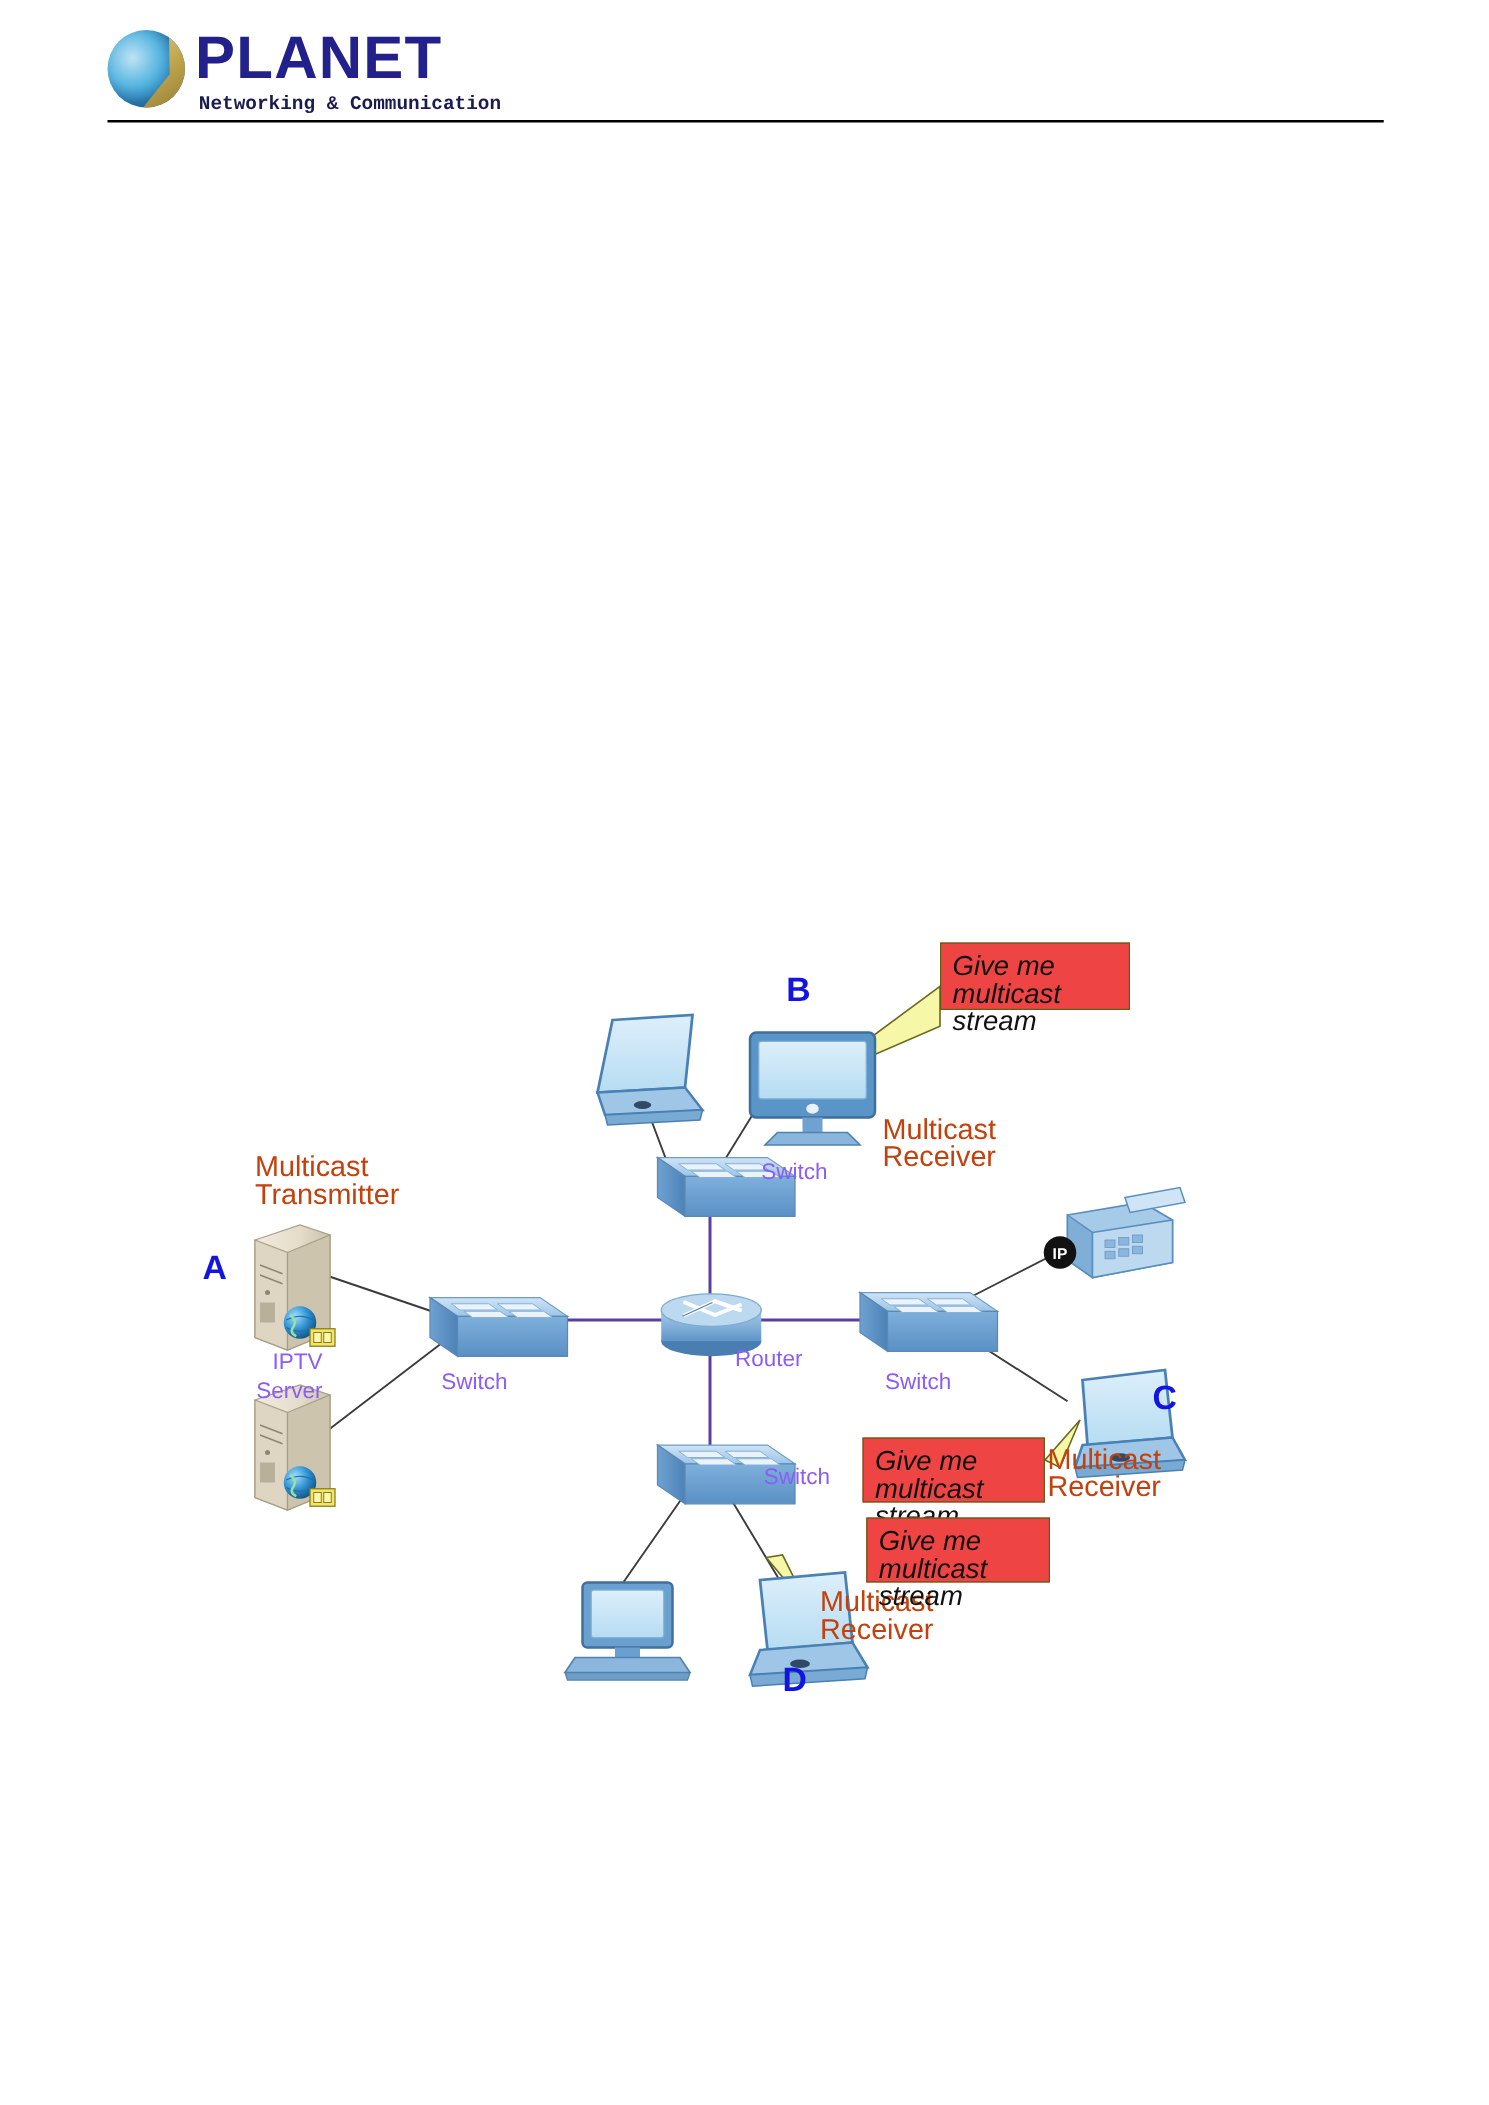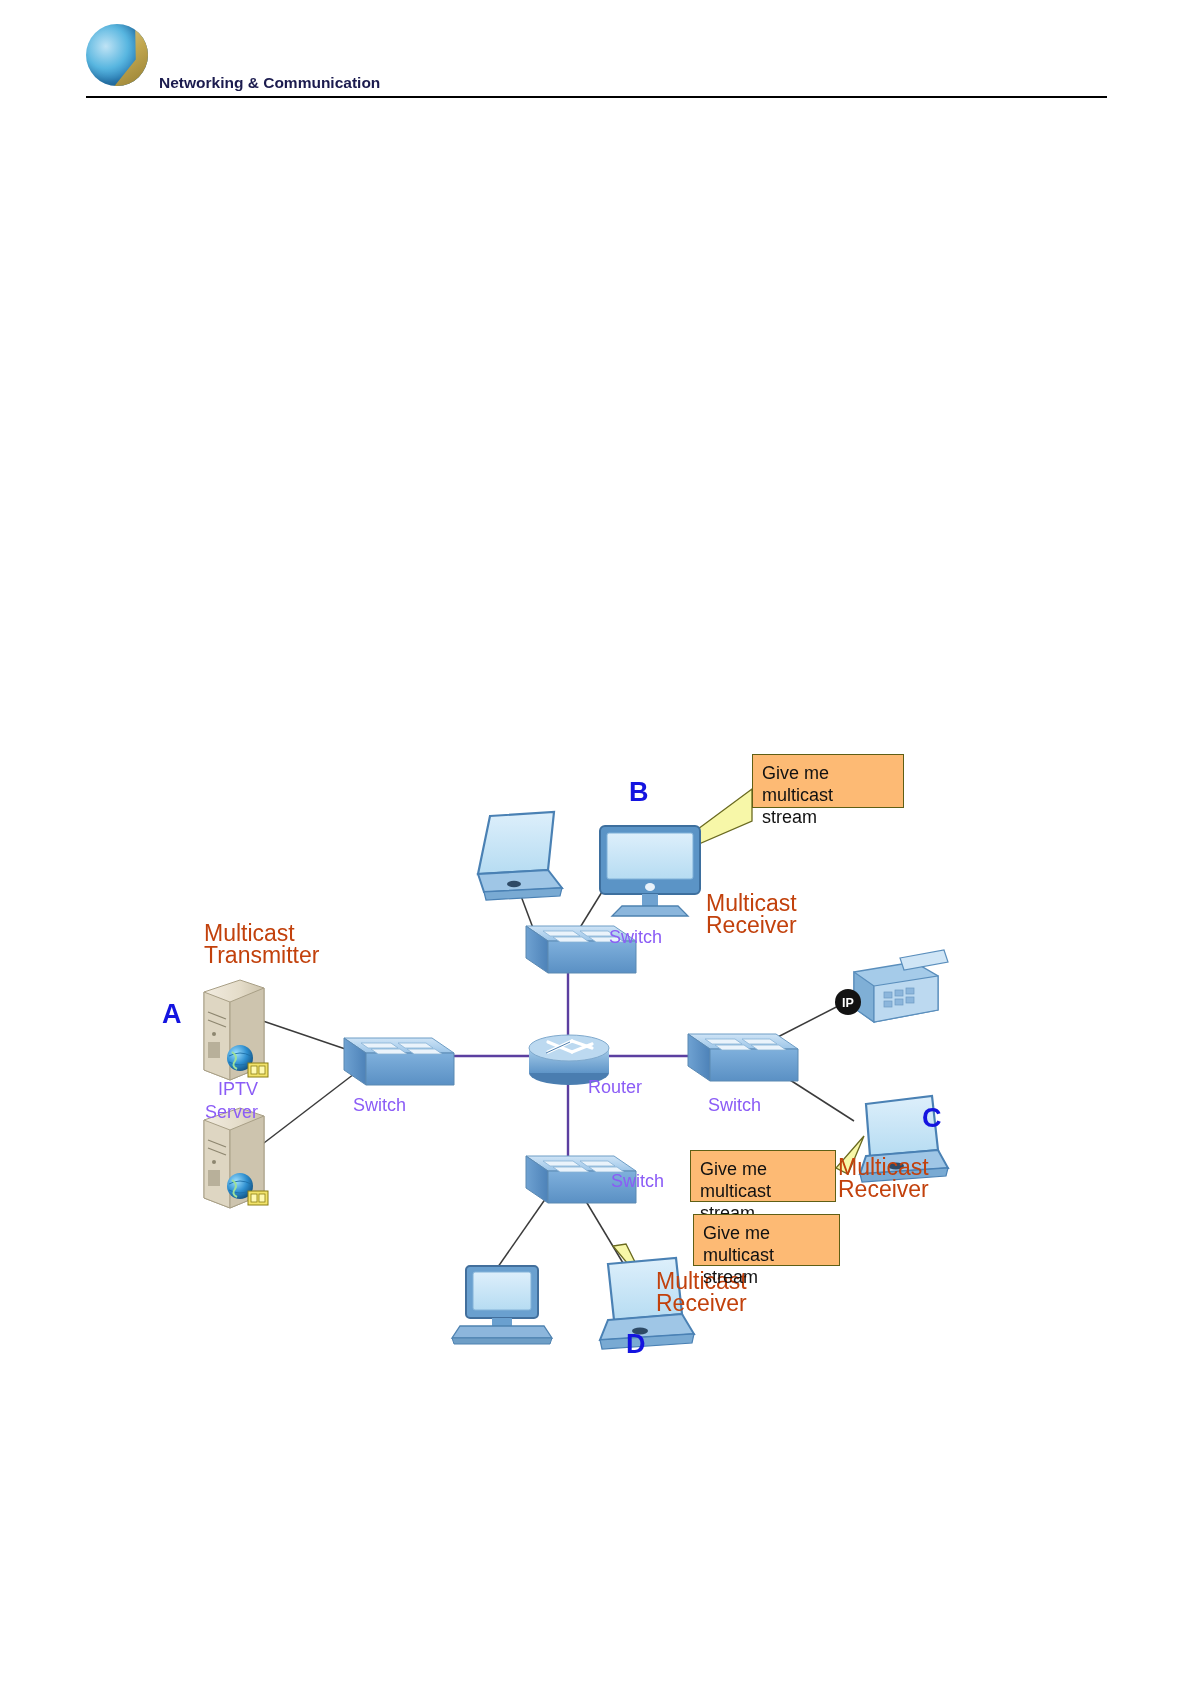--- a/index.html
+++ b/index.html
@@ -59,21 +59,21 @@
     font-size: 48px;
     letter-spacing: 1px;
     color: #22218c;
     line-height: 50px;
     font-stretch: condensed;
   }
   #logo-tagline {
     position: absolute;
     left: 73px;
     top: 54px;
-    font-family: Liberation Sans, sans-serif;
+    font-family: Liberation Mono, monospace;
     font-weight: bold;
     font-size: 15.5px;
     color: #1b1b4e;
     letter-spacing: 0px;
   }
   #header-rule {
     position: absolute;
     left: 86px;
     top: 96px;
     width: 1021px;
@@ -95,38 +95,40 @@
     position: absolute;
     font-family: "Liberation Sans", sans-serif;
     white-space: pre-line;
   }
   .lbl-dark   { color: #8b5cf6; font-size: 18px; line-height: 23px; }
   .lbl-green  { color: #c2410c; font-size: 23px; line-height: 22px; }
   .lbl-blue   { color: #1414e0; font-size: 27px; font-weight: bold; line-height: 28px; }
 
   .callout {
     position: absolute;
-    background: #fdba74;
+    background: #ef4444;
     border: 1.6px solid #5f5f15;
     color: #111111;
     font-family: "Liberation Sans", sans-serif;
-    font-size: 18px;
+    font-size: 22px;
     line-height: 22px;
     padding: 7px 9px 8px 9px;
     box-sizing: border-box;
     white-space: pre-line;
+    font-style: italic;
   }
 </style>
 </head>
 <body>
 
 <div id="page-header">
 
   <div id="brand-logo">
     <div id="logo-globe"></div>
+    <div id="logo-wordmark">PLANET</div>
     <div id="logo-tagline">Networking &amp; Communication</div>
   </div>
 
   <div id="header-rule"></div>
 </div>
 
 <div id="diagram">
 
   <svg width="840" height="620" viewBox="0 0 840 620">
     <defs>

